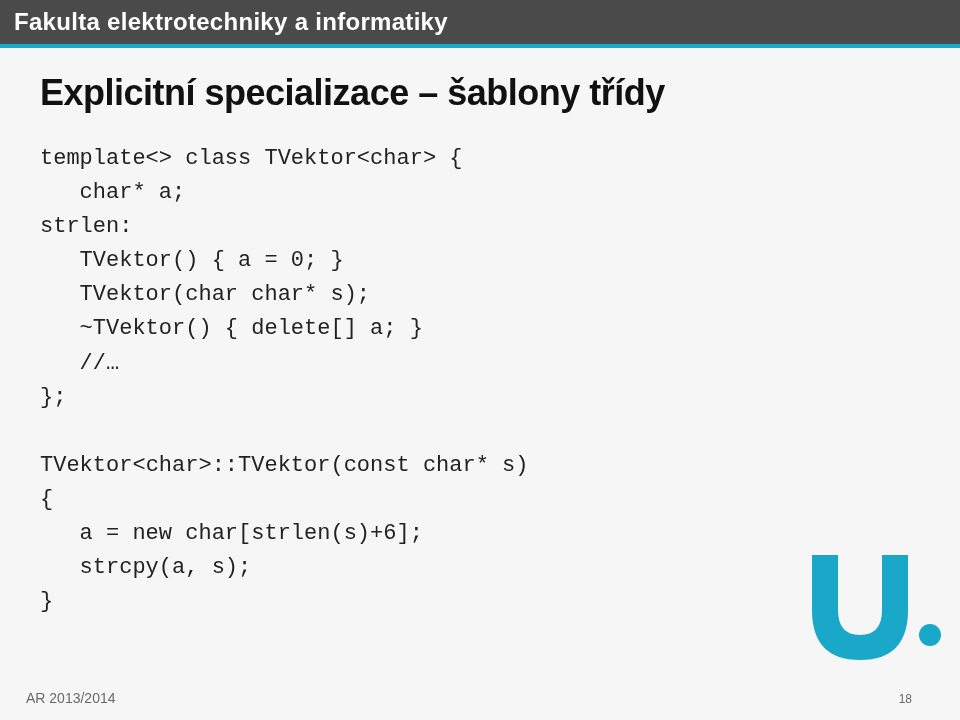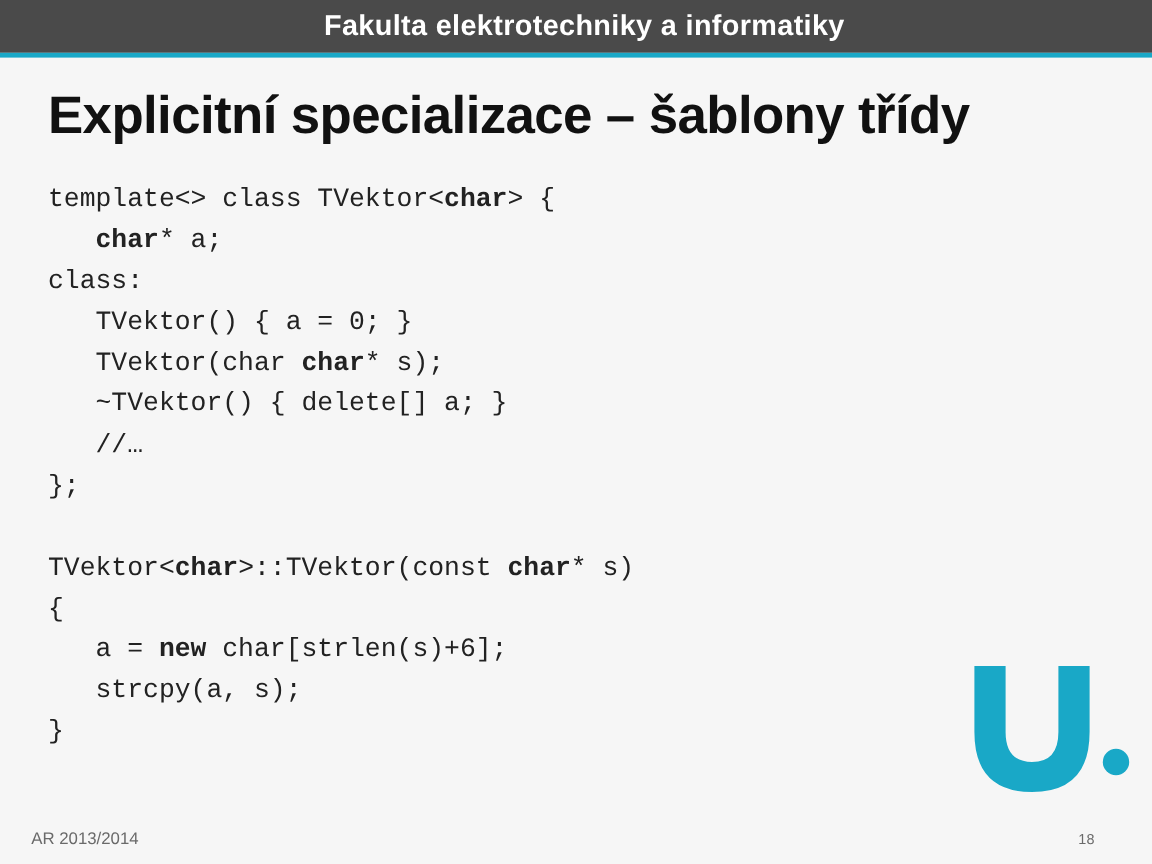--- a/index.html
+++ b/index.html
@@ -1,24 +1,24 @@
 <!DOCTYPE html>
 <html><head>
 <meta charset="utf-8">
 <style>
   * { margin: 0; padding: 0; box-sizing: border-box; }
   html, body { width: 960px; height: 720px; overflow: hidden; font-family: Arial, Helvetica, sans-serif; background: #fff; color: #000; }
   .slide { position: relative; width: 960px; height: 720px; background: #f6f6f6; }
   .header-bar { position: absolute; top: 0; left: 0; right: 0; height: 44px; background: #4a4a4a; }
-  .header-title { color: #fff; font-size: 24px; font-weight: 700; letter-spacing: 0.3px; padding: 8px 0 0 14px; text-align: center; }
+  .header-title { color: #fff; font-size: 24px; font-weight: 700; letter-spacing: 0.3px; padding: 8px 0 0 14px; }
   .accent-bar { position: absolute; top: 44px; left: 0; right: 0; height: 4px; background: #19a8c7; }
   .content { position: absolute; top: 70px; left: 0; right: 0; bottom: 60px; padding: 0 40px; }
-  .title { font-family: Arial, Helvetica, sans-serif; font-size: 44px; font-weight: 700; color: #111; padding-top: 2px; letter-spacing: -0.5px; }
+  .title { font-family: Arial, Helvetica, sans-serif; font-size: 36px; font-weight: 700; color: #111; padding-top: 2px; letter-spacing: -0.5px; }
   .code { font-family: "Courier New", Courier, monospace; font-size: 22px; line-height: 1.55; color: #222; margin-top: 28px; white-space: pre; }
-  .kw { font-weight: 700; }
+  .kw { font-weight: 400; }
 
   .footer { position: absolute; left: 0; right: 0; bottom: 0; height: 42px; }
   .footer-left { position: absolute; left: 26px; bottom: 14px; font-size: 14px; color: #6a6a6a; }
   .footer-center { position: absolute; left: 0; right: 0; bottom: 14px; text-align: center; font-size: 14px; color: #6a6a6a; }
   .footer-right { position: absolute; right: 48px; bottom: 14px; font-size: 12px; color: #6a6a6a; }
 
   .logo { position: absolute; right: 16px; bottom: 35px; width: 160px; height: 130px; pointer-events: none; }
 </style>
 </head>
 <body>
@@ -28,21 +28,21 @@
   <div class="header-bar">
     <div class="header-title">Fakulta elektrotechniky a informatiky</div>
   </div>
   <div class="accent-bar"></div>
 
   <div class="content">
     <div class="title">Explicitní specializace – šablony třídy</div>
 
     <div class="code"><span><span>template&lt;&gt; class TVektor&lt;</span><span class="kw">char</span><span>&gt; {</span></span>
 <span><span>   </span><span class="kw">char</span><span>* a;</span></span>
-<span>class:</span>
+<span>strlen:</span>
 <span>   TVektor() { a = 0; }</span>
 <span><span>   TVektor(char </span><span class="kw">char</span><span>* s);</span></span>
 <span>   ~TVektor() { delete[] a; }</span>
 <span>   //…</span>
 <span>};</span>
 <span></span>
 <span><span>TVektor&lt;</span><span class="kw">char</span><span>&gt;::TVektor(const </span><span class="kw">char</span><span>* s)</span></span>
 <span>{</span>
 <span><span>   a = </span><span class="kw">new</span><span> char[strlen(s)+6];</span></span>
 <span>   strcpy(a, s);</span>

